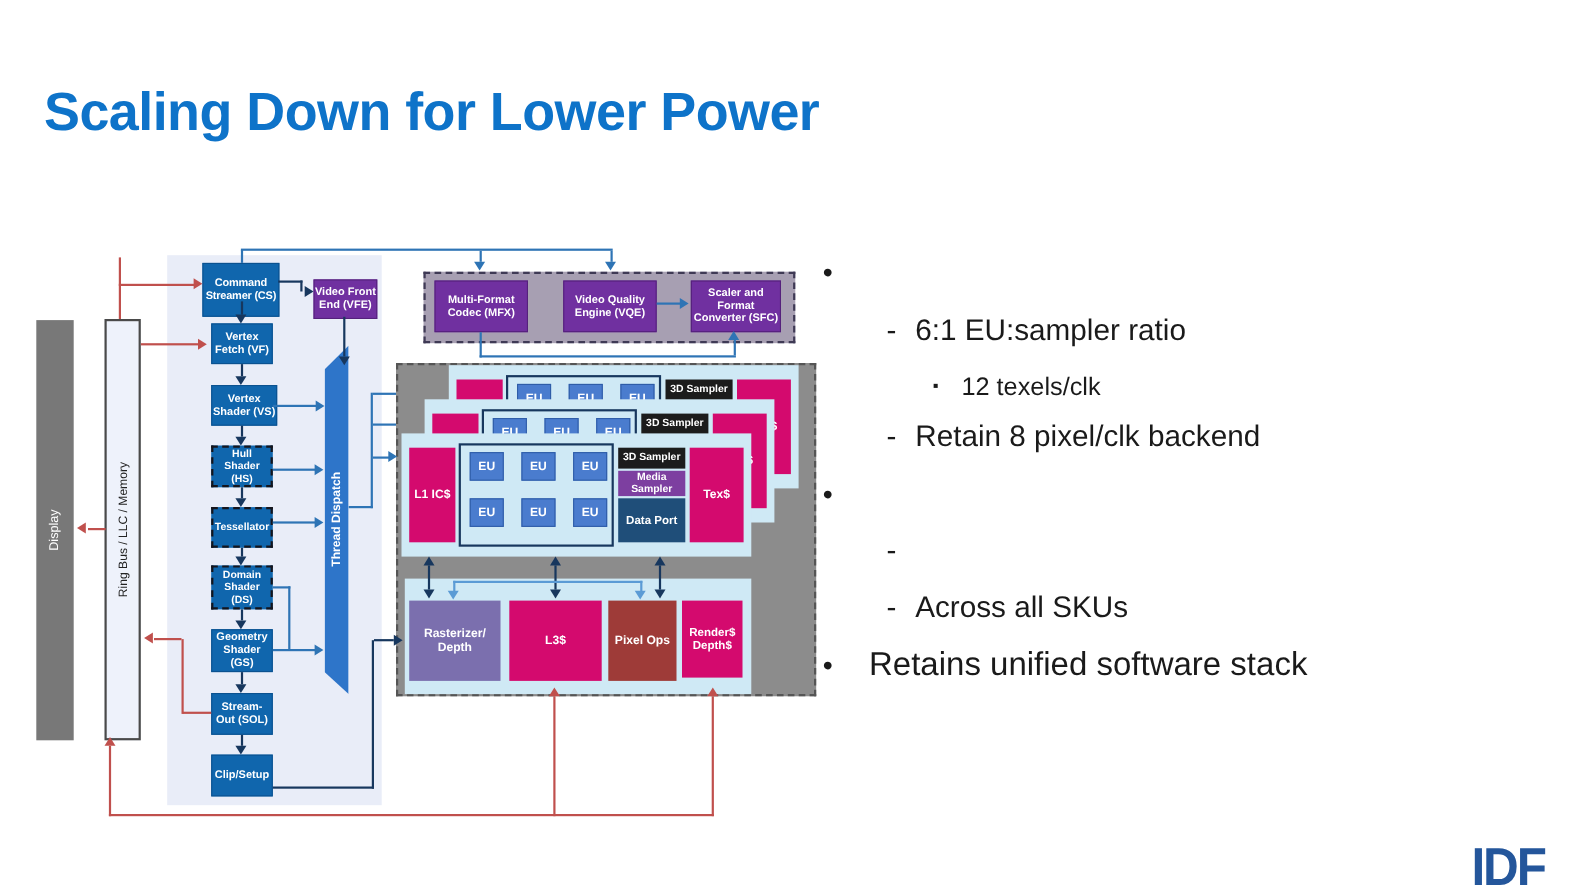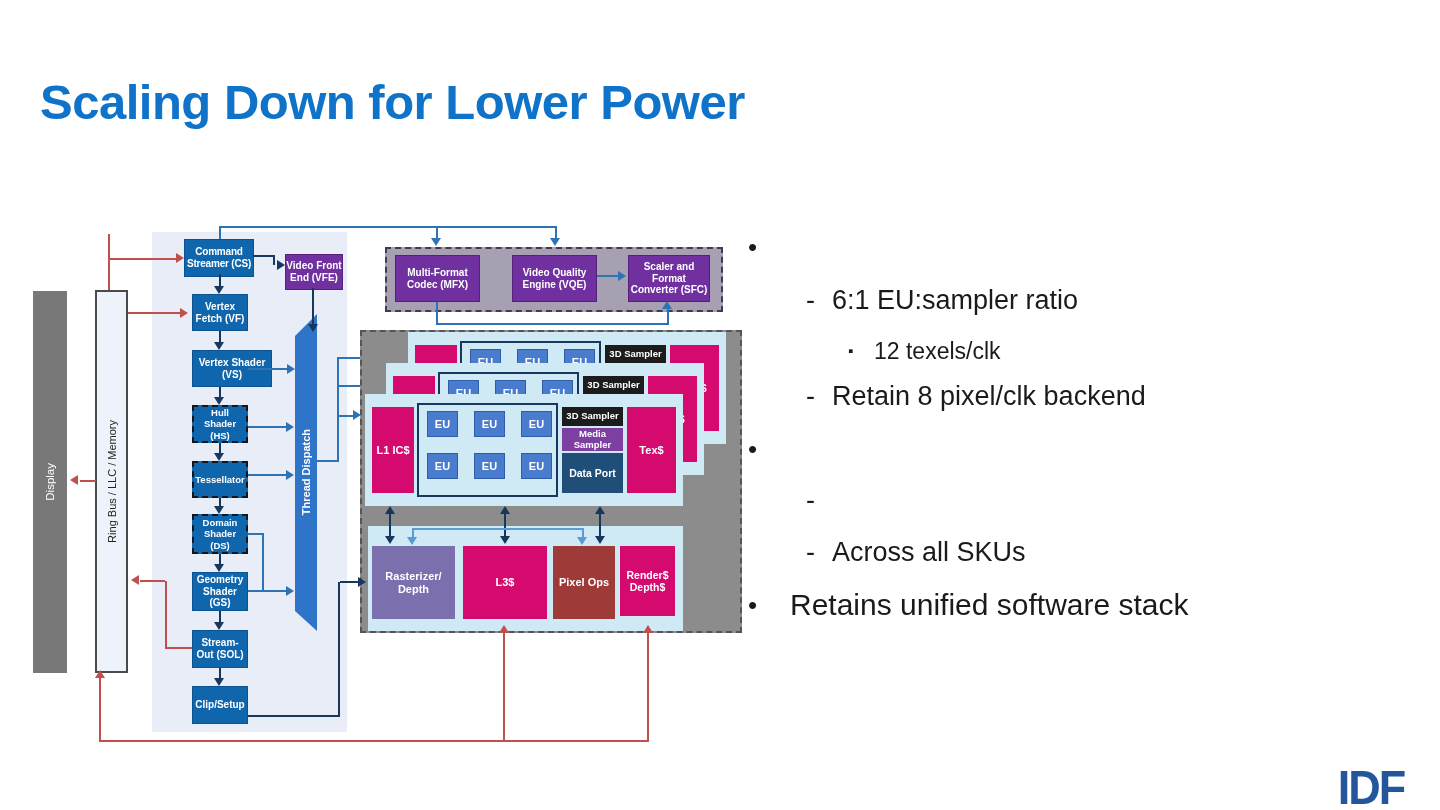--- a/index.html
+++ b/index.html
@@ -65,24 +65,24 @@
   <div class="graybox" style="left:33px;top:255px;width:34px;height:382px;">
     <span class="rot" style="color:#fff;font-size:11.5px;">Display</span>
   </div>
   <div class="ringbus" style="left:95px;top:254px;width:33px;height:383px;">
     <span class="rot" style="color:#222;font-size:11px;">Ring Bus / LLC / Memory</span>
   </div>
   <div class="td" style="left:295px;top:278px;width:22px;height:317px;">
     <span class="rot" style="color:#fff;font-size:11px;font-weight:bold;">Thread Dispatch</span>
   </div>
 
-  <div class="blk bblue" style="left:184px;top:203px;width:70px;height:38px;letter-spacing:-0.2px;text-align:center;">Command Streamer (CS)</div>
+  <div class="blk bblue" style="left:184px;top:203px;width:70px;height:49px;letter-spacing:-0.2px;text-align:center;">Command Streamer (CS)</div>
   <div class="blk bpurp" style="left:285px;top:218px;width:58px;height:36px;">Video Front End (VFE)</div>
   <div class="blk bblue" style="left:192px;top:258px;width:56px;height:37px;">Vertex Fetch (VF)</div>
-  <div class="blk bblue" style="left:192px;top:314px;width:80px;height:37px;">Vertex Shader (VS)</div>
+  <div class="blk bblue" style="left:192px;top:314px;width:60px;height:37px;">Vertex Shader (VS)</div>
   <div class="blk bdash" style="left:192px;top:369px;width:56px;height:38px;font-size:9.5px;">Hull Shader (HS)</div>
   <div class="blk bdash" style="left:192px;top:425px;width:56px;height:37px;font-size:9.5px;">Tessellator</div>
   <div class="blk bdash" style="left:192px;top:478px;width:56px;height:40px;font-size:9.5px;">Domain Shader (DS)</div>
   <div class="blk bblue" style="left:192px;top:536px;width:56px;height:39px;">Geometry Shader (GS)</div>
   <div class="blk bblue" style="left:192px;top:594px;width:56px;height:38px;">Stream-Out (SOL)</div>
   <div class="blk bblue" style="left:192px;top:650px;width:56px;height:38px;">Clip/Setup</div>
 
   <div class="mediabox" style="left:385px;top:211px;width:338px;height:65px;"></div>
   <div class="blk bpurp" style="left:395px;top:219px;width:85px;height:47px;">Multi-Format Codec (MFX)</div>
   <div class="blk bpurp" style="left:512px;top:219px;width:85px;height:47px;">Video Quality Engine (VQE)</div>

